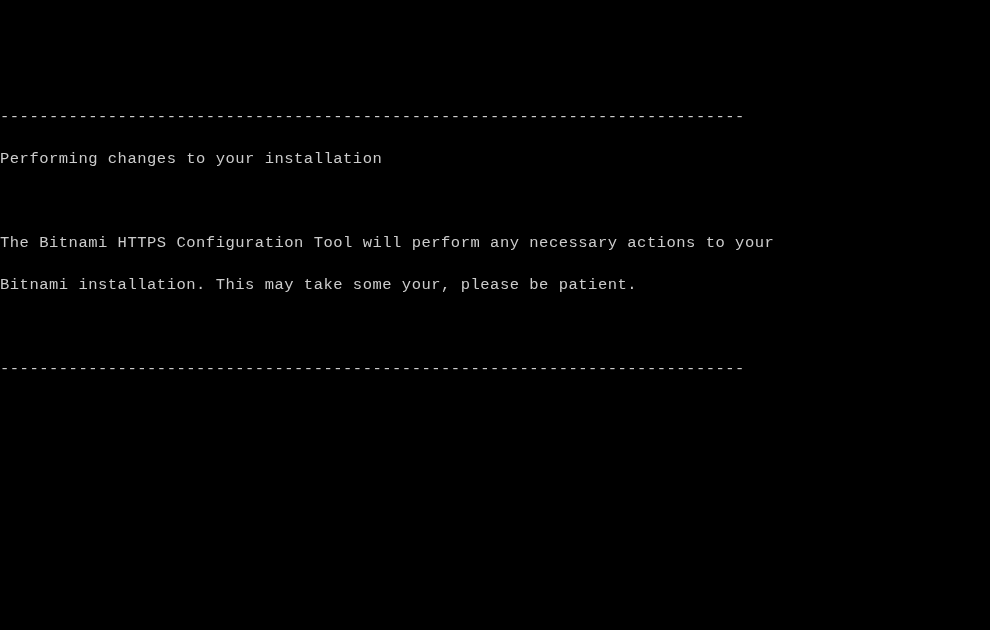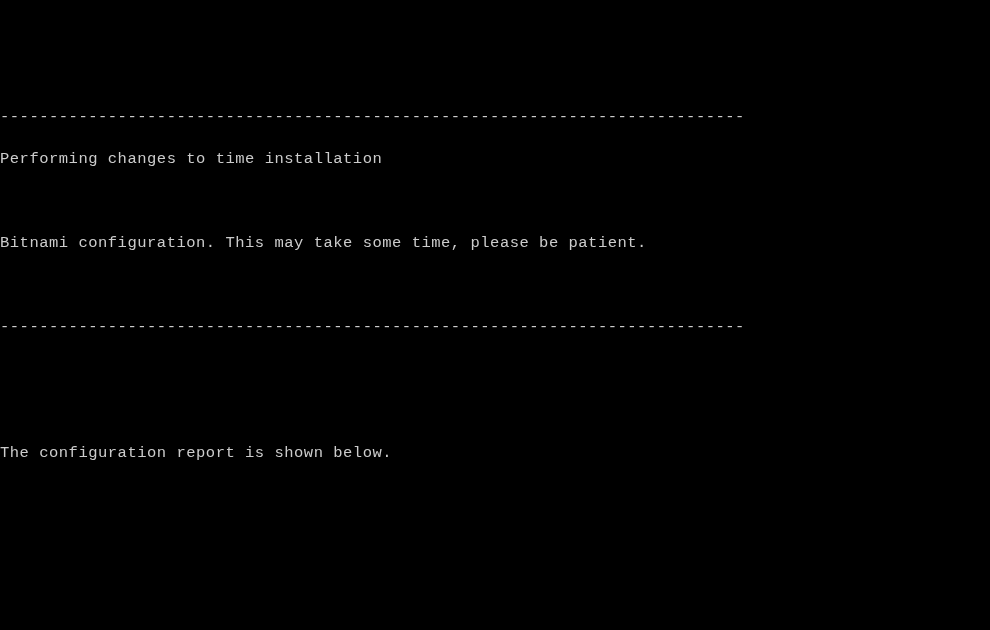--- a/index.html
+++ b/index.html
@@ -27,28 +27,28 @@
       min-height: 21px;
     }
   </style>
 </head>
 <body>
 
 
 
 <div class="terminal">
 <div class="line">----------------------------------------------------------------------------</div>
-<div class="line">Performing changes to time installation</div>
+<div class="line">Performing changes to your installation</div>
 <div class="line"></div>
-<div class="line">Bitnami configuration. This may take some time, please be patient.</div>
+<div class="line">The Bitnami HTTPS Configuration Tool will perform any necessary actions to your</div>
+<div class="line">Bitnami installation. This may take some your, please be patient.</div>
 <div class="line"></div>
 <div class="line">----------------------------------------------------------------------------</div>
 <div class="line"></div>
 <div class="line"></div>
-<div class="line">The configuration report is shown below.</div>
 <div class="line"></div>
 
 
 
 
 
 
 
 
 

